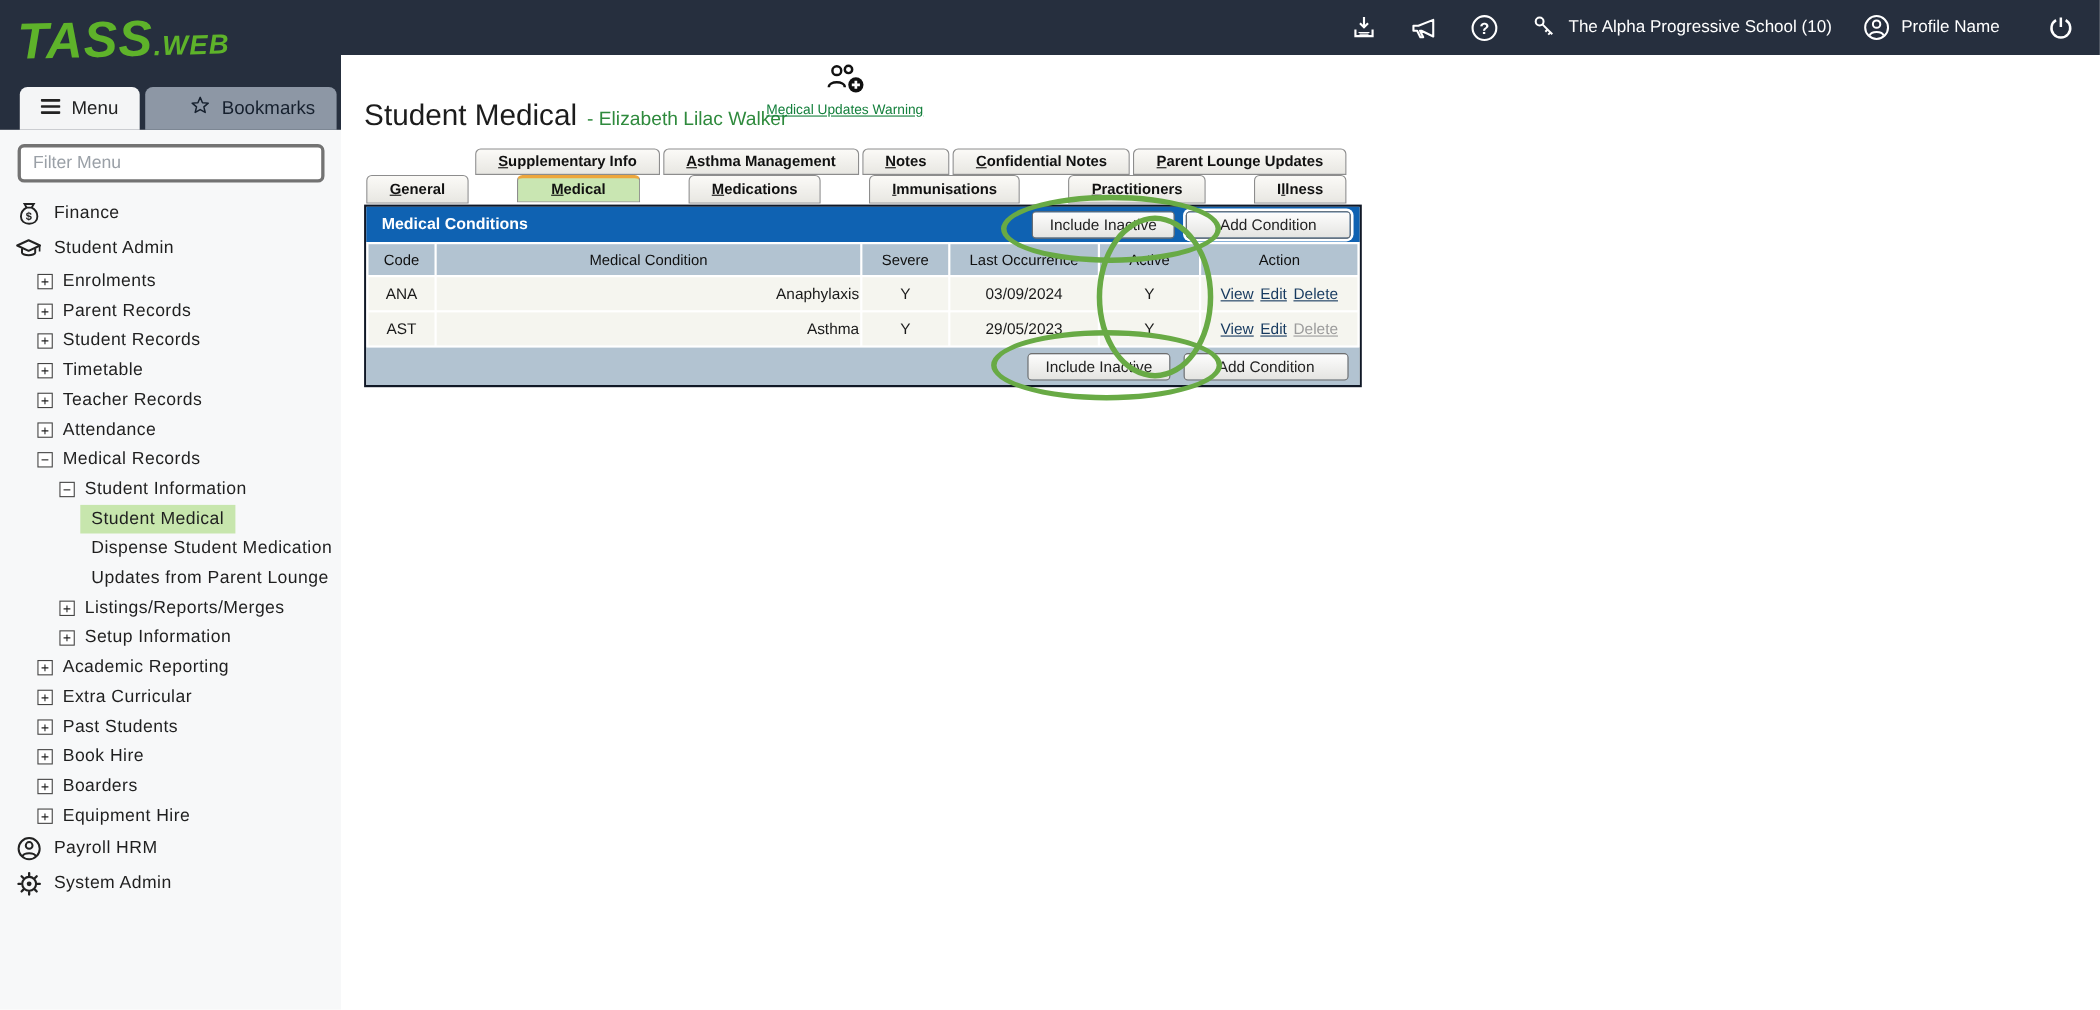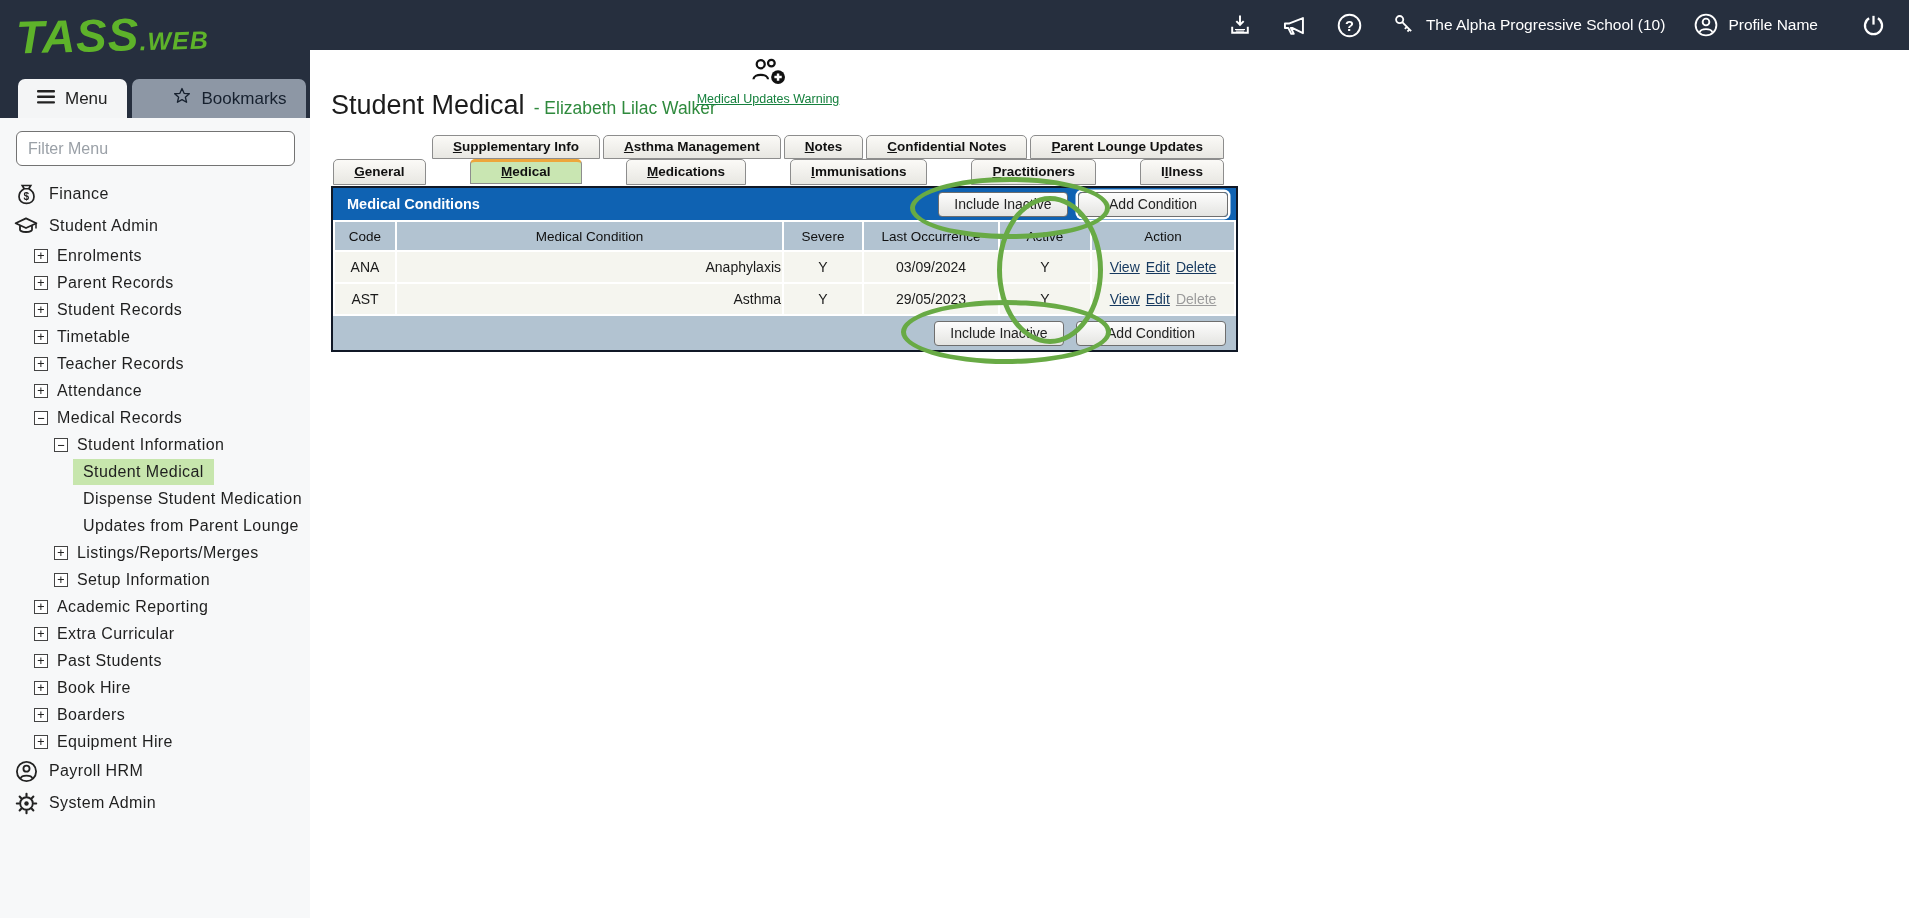--- a/index.html
+++ b/index.html
@@ -19,21 +19,21 @@
   .logo-main{font-size:46px;font-weight:900;letter-spacing:1px;font-style:italic;}
   .logo-suffix{font-size:25px;font-weight:900;font-style:italic;letter-spacing:1px;}
   .nav-tabs{position:absolute;left:18px;bottom:0;display:flex;gap:5px;}
   .nav-tab{height:39px;display:flex;align-items:center;gap:10px;padding:0 19px;
     font-size:17px;border-radius:7px 7px 0 0;cursor:pointer;}
   .nav-tab.active{background:#f4f5f6;color:#222;}
   .nav-tab.inactive{background:#8d97a5;color:#16202e;padding-left:40px;}
   
   .sidebar{position:absolute;top:118px;left:0;width:310px;height:800px;background:#f7f8f9;}
   .filter-input{display:block;margin:13px 15px 0 16px;width:279px;height:35px;box-sizing:border-box;
-    border:1px solid #737373;border-radius:6px;background:#fff;font-size:16px;padding:0 11px;
+    border:3px solid #737373;border-radius:6px;background:#fff;font-size:16px;padding:0 11px;
     color:#14532d;font-family:inherit;outline:none;}
   .filter-input::placeholder{color:#9aa0a7;}
   .side-menu{margin-top:12px;color:#1f1f1f;font-size:16px;letter-spacing:.4px;}
   .side-item{display:flex;align-items:center;height:27px;cursor:pointer;white-space:nowrap;}
   .side-item.section{height:32px;}
   .side-item.lvl0{padding-left:14px;}
   .side-item.lvl1{padding-left:34px;}
   .side-item.lvl2{padding-left:54px;}
   .side-item.lvl3{padding-left:83px;}
   .s-icon{width:24px;margin-right:11px;display:flex;align-items:center;justify-content:center;}

